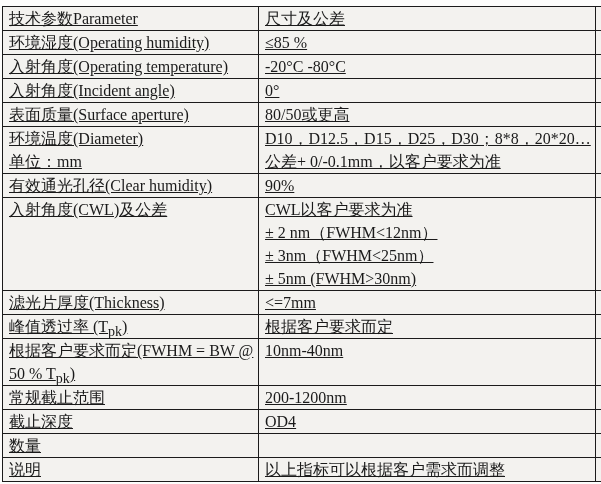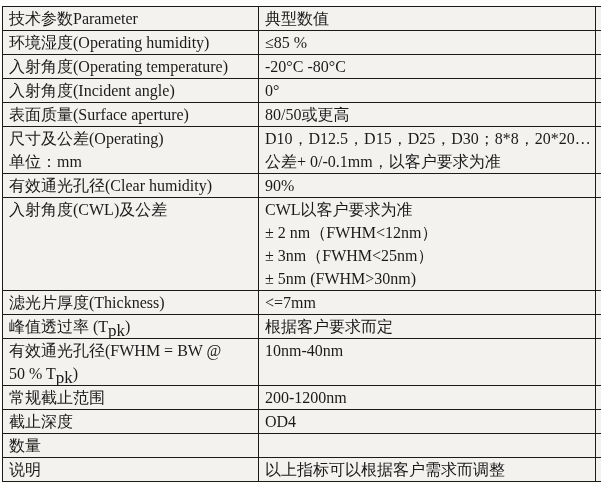--- a/index.html
+++ b/index.html
@@ -39,43 +39,44 @@
     line-height: 23px;
     padding: 0 4px 0 6px;
     vertical-align: top;
     text-align: left;
     overflow: hidden;
   }
   .cell-line {
     min-height: 23px;
     white-space: nowrap;
     overflow: hidden;
+    text-decoration: underline;
   }
   sub {
-    font-size: 17px;
+    font-size: 14px;
     line-height: 0;
   }
 </style>
 </head>
 <body>
 
 <div class="stage">
   <table class="spec">
     <colgroup>
       <col class="c-param">
       <col class="c-value">
       <col class="c-edge">
     </colgroup>
     <thead>
       <tr>
         <th>
           <div class="cell-line">技术参数Parameter</div>
         </th>
         <th>
-          <div class="cell-line">典型数值</div>
+          <div class="cell-line">尺寸及公差</div>
         </th>
         <th></th>
       </tr>
     </thead>
     <tbody>
         <tr>
           <td>
             <div class="cell-line">环境湿度(Operating humidity)</div>
           </td>
           <td>
@@ -105,21 +106,21 @@
           <td>
             <div class="cell-line">表面质量(Surface aperture)</div>
           </td>
           <td>
             <div class="cell-line">80/50或更高</div>
           </td>
           <td></td>
         </tr>
         <tr>
           <td>
-            <div class="cell-line">尺寸及公差(Operating)</div>
+            <div class="cell-line">环境温度(Diameter)</div>
             <div class="cell-line">单位：mm</div>
           </td>
           <td>
             <div class="cell-line">D10，D12.5，D15，D25，D30；8*8，20*20…</div>
             <div class="cell-line">公差+ 0/-0.1mm，以客户要求为准</div>
           </td>
           <td></td>
         </tr>
         <tr>
           <td>
@@ -155,21 +156,21 @@
           <td>
             <div class="cell-line">峰值透过率 (T<sub>pk</sub>)</div>
           </td>
           <td>
             <div class="cell-line">根据客户要求而定</div>
           </td>
           <td></td>
         </tr>
         <tr>
           <td>
-            <div class="cell-line">有效通光孔径(FWHM = BW @</div>
+            <div class="cell-line">根据客户要求而定(FWHM = BW @</div>
             <div class="cell-line">50 % T<sub>pk</sub>)</div>
           </td>
           <td>
             <div class="cell-line">10nm-40nm</div>
           </td>
           <td></td>
         </tr>
         <tr>
           <td>
             <div class="cell-line">常规截止范围</div>

